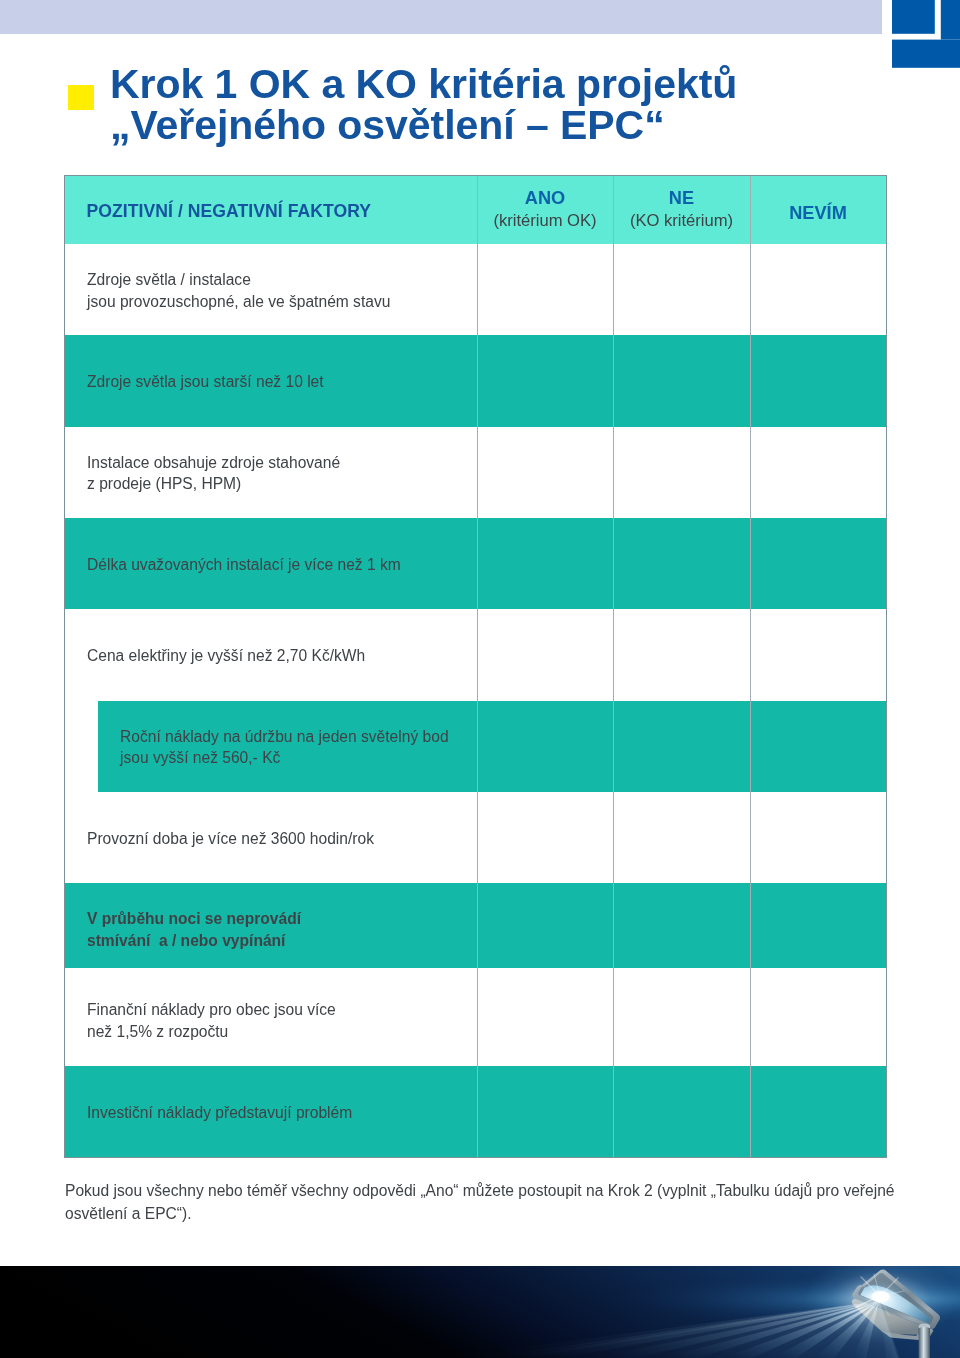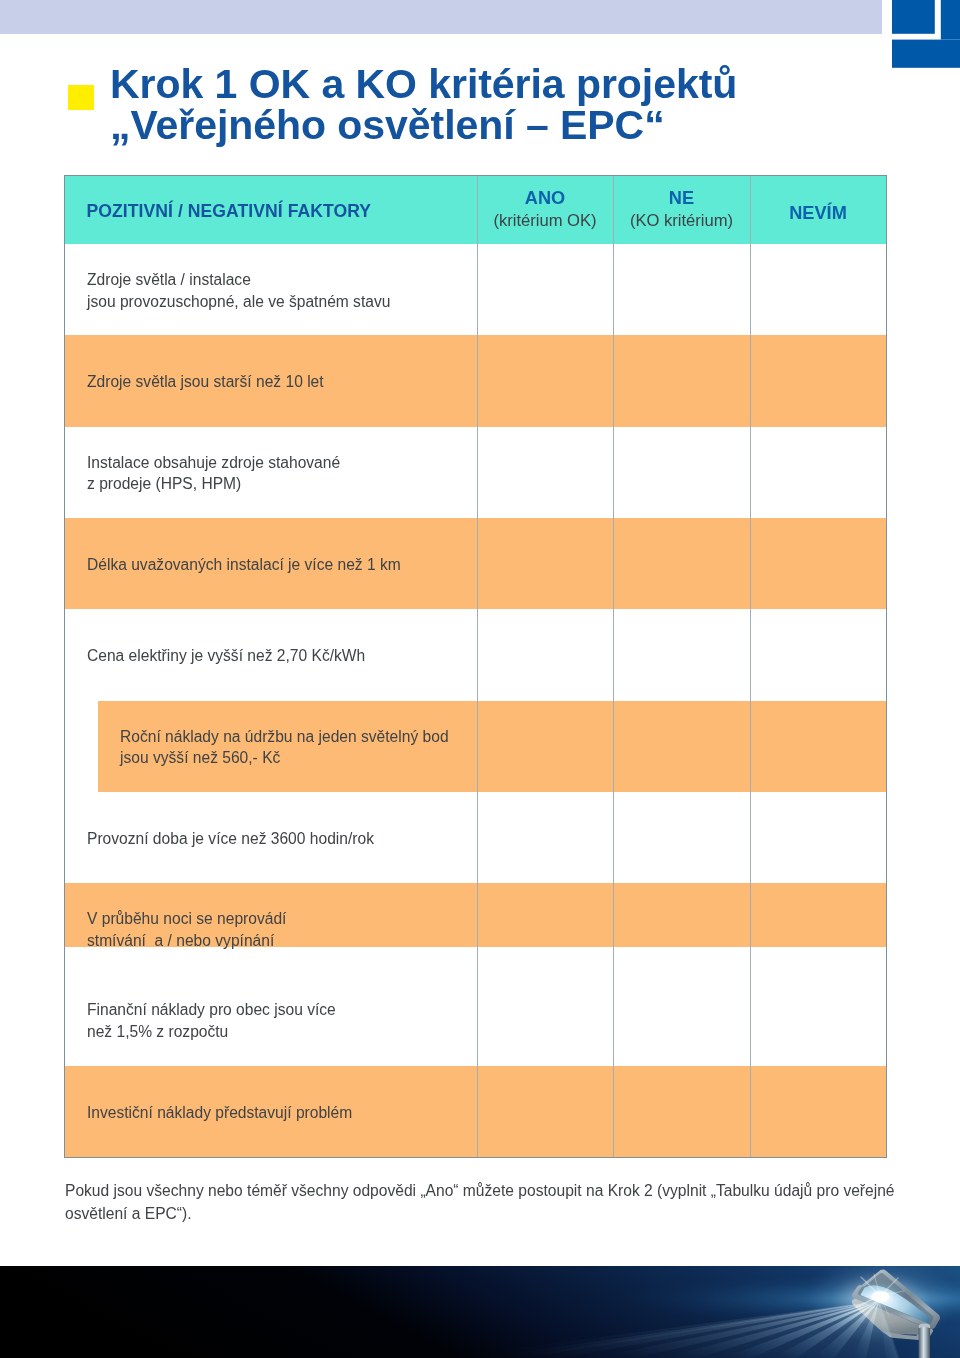--- a/index.html
+++ b/index.html
@@ -6,21 +6,21 @@
   html,body{margin:0;padding:0;}
   body{width:960px;height:1358px;background:#ffffff;font-family:"Liberation Sans",sans-serif;overflow:hidden;position:relative;}
   .page{position:absolute;left:0;top:0;width:960px;height:1358px;}
   .topband{position:absolute;left:0;top:0;width:882px;height:33.5px;background:#c8cfe8;}
   .logo{position:absolute;right:0;top:0;}
   .title{position:absolute;left:110px;top:64px;color:#14549f;font-weight:bold;font-size:41px;line-height:41px;letter-spacing:-0.05px;}
   .bullet{position:absolute;left:68px;top:85px;width:26px;height:25px;background:#ffee00;}
   .tbl{position:absolute;left:64px;top:175px;width:823px;height:983px;border:1px solid #7d919b;box-sizing:border-box;overflow:hidden;}
   .thead{position:absolute;left:0;top:0;width:100%;height:68px;background:#5eead4;}
   .row{position:absolute;left:0;width:100%;}
-  .row.alt{background:#fdba74;}
+  .row.alt{background:#14b8a6;}
   .acell{position:absolute;top:0;height:100%;background:transparent;}
   .vline{position:absolute;top:0;width:1px;height:100%;background:#a3adb4;}
   .c1{position:absolute;left:22px;top:36px;color:#3f4347;font-size:15.6px;line-height:21.7px;white-space:pre;}
   .c1.two{top:25px;}
   .hdr1{position:absolute;left:21.5px;top:25px;color:#16549f;font-weight:bold;font-size:17.6px;letter-spacing:0.05px;}
   .hdrc{position:absolute;top:0;height:68px;text-align:center;}
   .hmain{position:absolute;left:0;right:0;top:12px;color:#0e62ab;font-weight:bold;font-size:18.2px;}
   .hmain.hcenter{top:26.5px;}
   .hsub{position:absolute;left:0;right:0;top:35px;color:#3f4347;font-size:16.6px;}
   .note{position:absolute;left:65px;top:1180px;width:880px;color:#3f4347;font-size:15.6px;line-height:22.5px;white-space:nowrap;}
@@ -92,21 +92,21 @@
           <div class="acell" style="left: 412px; width: 136px;"></div>
           <div class="acell" style="left: 548px; width: 137px;"></div>
           <div class="acell" style="left: 685px; width: 136px;"></div>
         </div>
         <div class="row" style="top: 615.8px; height: 91.3px;">
           <div class="c1"><div>Provozní doba je více než 3600 hodin/rok</div></div>
           <div class="acell" style="left: 412px; width: 136px;"></div>
           <div class="acell" style="left: 548px; width: 137px;"></div>
           <div class="acell" style="left: 685px; width: 136px;"></div>
         </div>
-        <div class="row alt" style="top: 707.1px; height: 64px;">
+        <div class="row alt" style="top: 707.1px; height: 85px; font-weight: bold;">
           <div class="c1 two"><div>V průběhu noci se neprovádí</div><div>stmívání  a / nebo vypínání</div></div>
           <div class="acell" style="left: 412px; width: 136px;"></div>
           <div class="acell" style="left: 548px; width: 137px;"></div>
           <div class="acell" style="left: 685px; width: 136px;"></div>
         </div>
         <div class="row" style="top: 798.4px; height: 91.3px;">
           <div class="c1 two"><div>Finanční náklady pro obec jsou více</div><div>než 1,5% z rozpočtu</div></div>
           <div class="acell" style="left: 412px; width: 136px;"></div>
           <div class="acell" style="left: 548px; width: 137px;"></div>
           <div class="acell" style="left: 685px; width: 136px;"></div>

